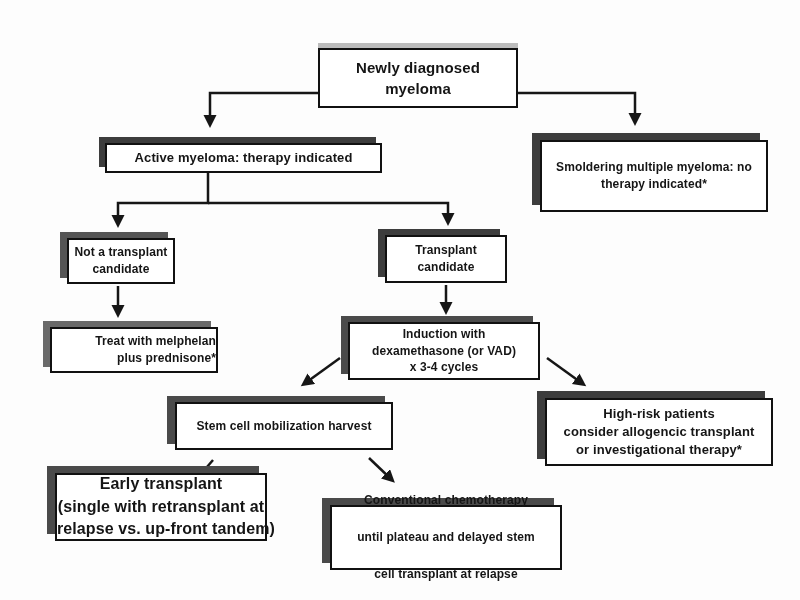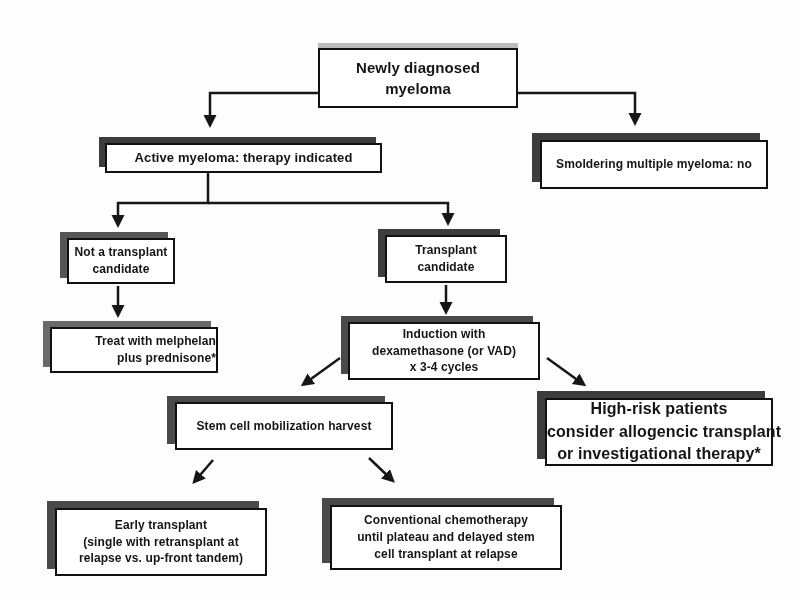--- a/index.html
+++ b/index.html
@@ -24,29 +24,29 @@
     justify-content:center;
     text-align:center;
     line-height:1.4;
     letter-spacing:.1px;
   }
   .node .ln{white-space:nowrap;}
 
   
   .n-newly       {left:318px; top:48px;  width:200px; height:60px; font-size:15px; box-shadow:0 -5px 0 0 #bcbcbc;}
   .n-active      {left:105px; top:143px; width:277px; height:30px; font-size:13px; box-shadow:-6px -6px 0 0 #3d3d3d;}
-  .n-smoldering  {left:540px; top:140px; width:228px; height:49px; font-size:12px; box-shadow:-8px -7px 0 0 #3d3d3d;}
+  .n-smoldering  {left:540px; top:140px; width:228px; height:72px; font-size:12px; box-shadow:-8px -7px 0 0 #3d3d3d;}
   .n-nottx       {left:55px;  top:238px; width:108px; height:46px; font-size:12px; box-shadow:-7px -6px 0 0 #555555;margin-left:12px;}
   .n-tx          {left:385px; top:235px; width:122px; height:48px; font-size:12px; box-shadow:-7px -6px 0 0 #3d3d3d;}
   .n-melphelan   {left:50px;  top:327px; width:168px; height:46px; font-size:12px; box-shadow:-7px -6px 0 0 #6a6a6a;align-items:flex-end;}
   .n-induction   {left:348px; top:322px; width:192px; height:58px; font-size:12px; box-shadow:-7px -6px 0 0 #4a4a4a;}
   .n-stemcell    {left:175px; top:402px; width:218px; height:48px; font-size:12px; box-shadow:-8px -6px 0 0 #4a4a4a;}
-  .n-highrisk    {left:545px; top:398px; width:228px; height:68px; font-size:16px; box-shadow:-8px -7px 0 0 #3d3d3d;}
-  .n-early       {left:55px;  top:508px; width:212px; height:68px; font-size:12px; box-shadow:-8px -7px 0 0 #4a4a4a;}
-  .n-conventional{left:330px; top:505px; width:232px; height:65px; font-size:12px; box-shadow:-8px -7px 0 0 #4a4a4a;}
+  .n-highrisk    {left:545px; top:398px; width:228px; height:68px; font-size:13px; box-shadow:-8px -7px 0 0 #3d3d3d;}
+  .n-early       {left:55px;  top:473px; width:212px; height:68px; font-size:16px; box-shadow:-8px -7px 0 0 #4a4a4a;}
+  .n-conventional{left:330px; top:505px; width:232px; height:65px; font-size:12px; box-shadow:-8px -7px 0 0 #4a4a4a;gap:20px;}
 
   .edge{stroke:#161616;stroke-width:2.5;fill:none;}
   .ah{fill:#161616;}
 </style>
 </head>
 <body>
 
 <div class="canvas">
 
   <svg class="connectors" viewBox="0 0 800 600" xmlns="http://www.w3.org/2000/svg">
@@ -71,20 +71,21 @@
     <div class="ln">Newly diagnosed</div>
     <div class="ln">myeloma</div>
   </div>
 
   <div class="node n-active">
     <div class="ln">Active myeloma:  therapy indicated</div>
   </div>
 
   <div class="node n-smoldering">
     <div class="ln">Smoldering multiple myeloma: no</div>
+    <div class="ln">therapy indicated*</div>
   </div>
 
   <div class="node n-nottx">
     <div class="ln">Not a transplant</div>
     <div class="ln">candidate</div>
   </div>
 
   <div class="node n-tx">
     <div class="ln">Transplant</div>
     <div class="ln">candidate</div>

